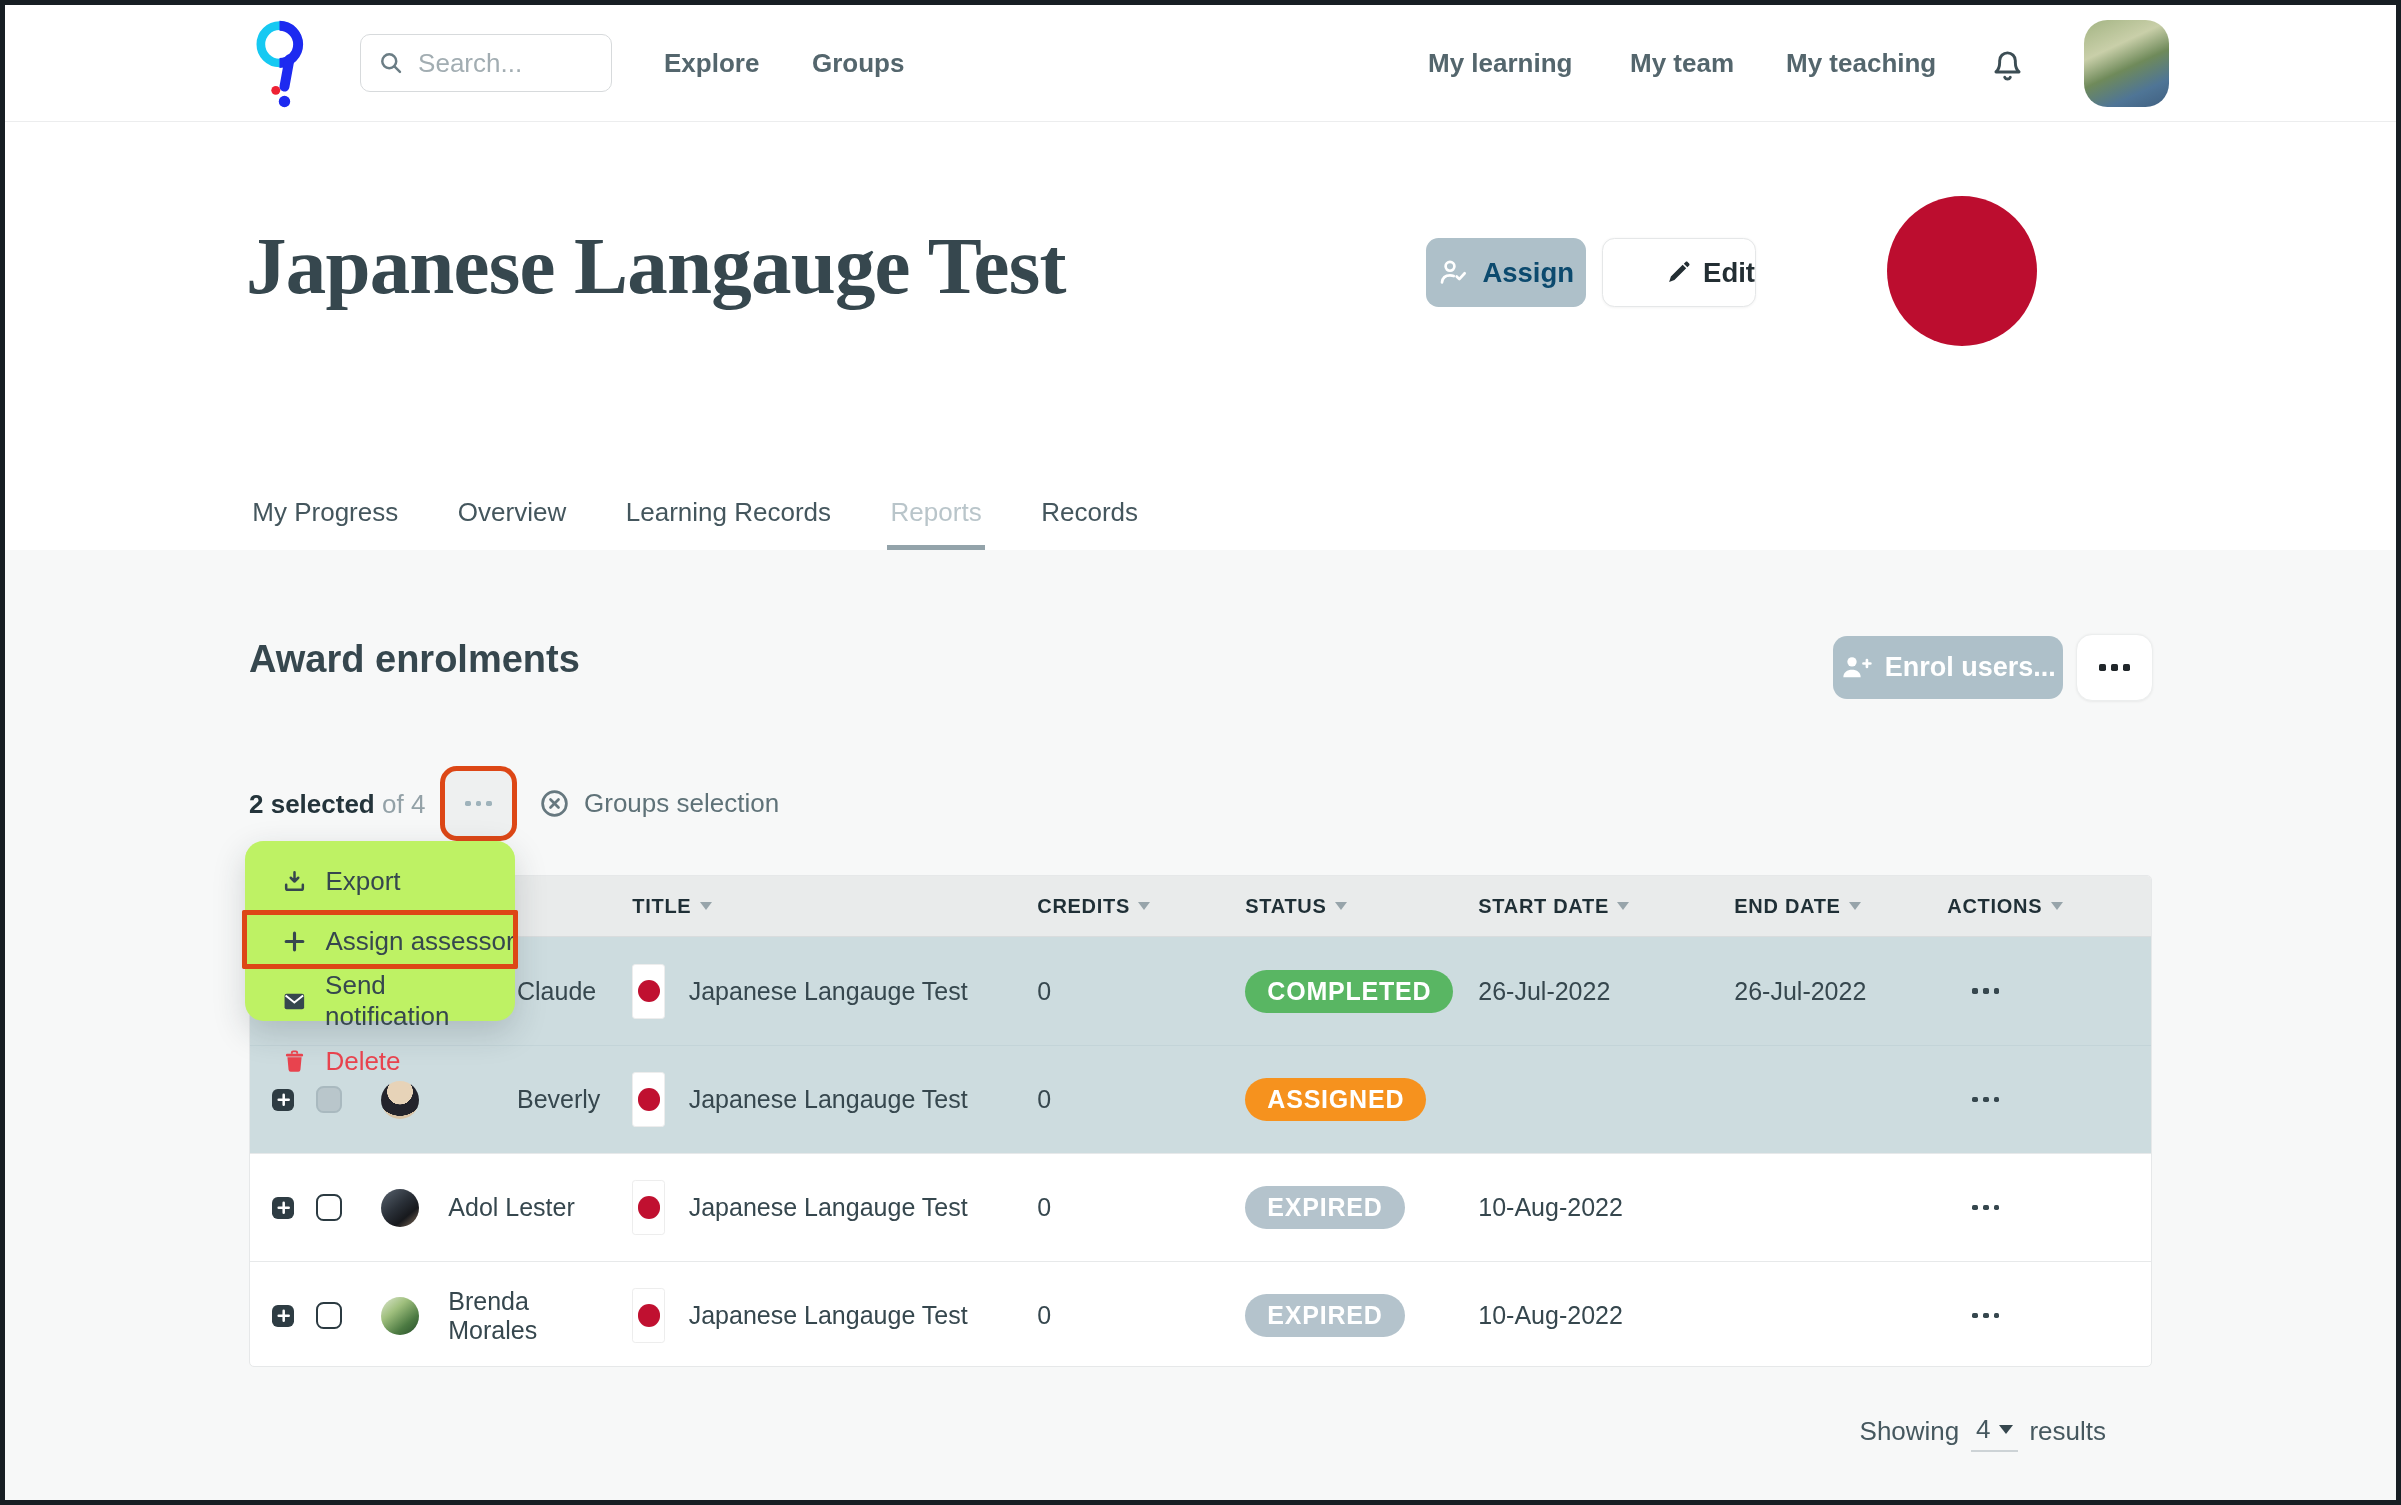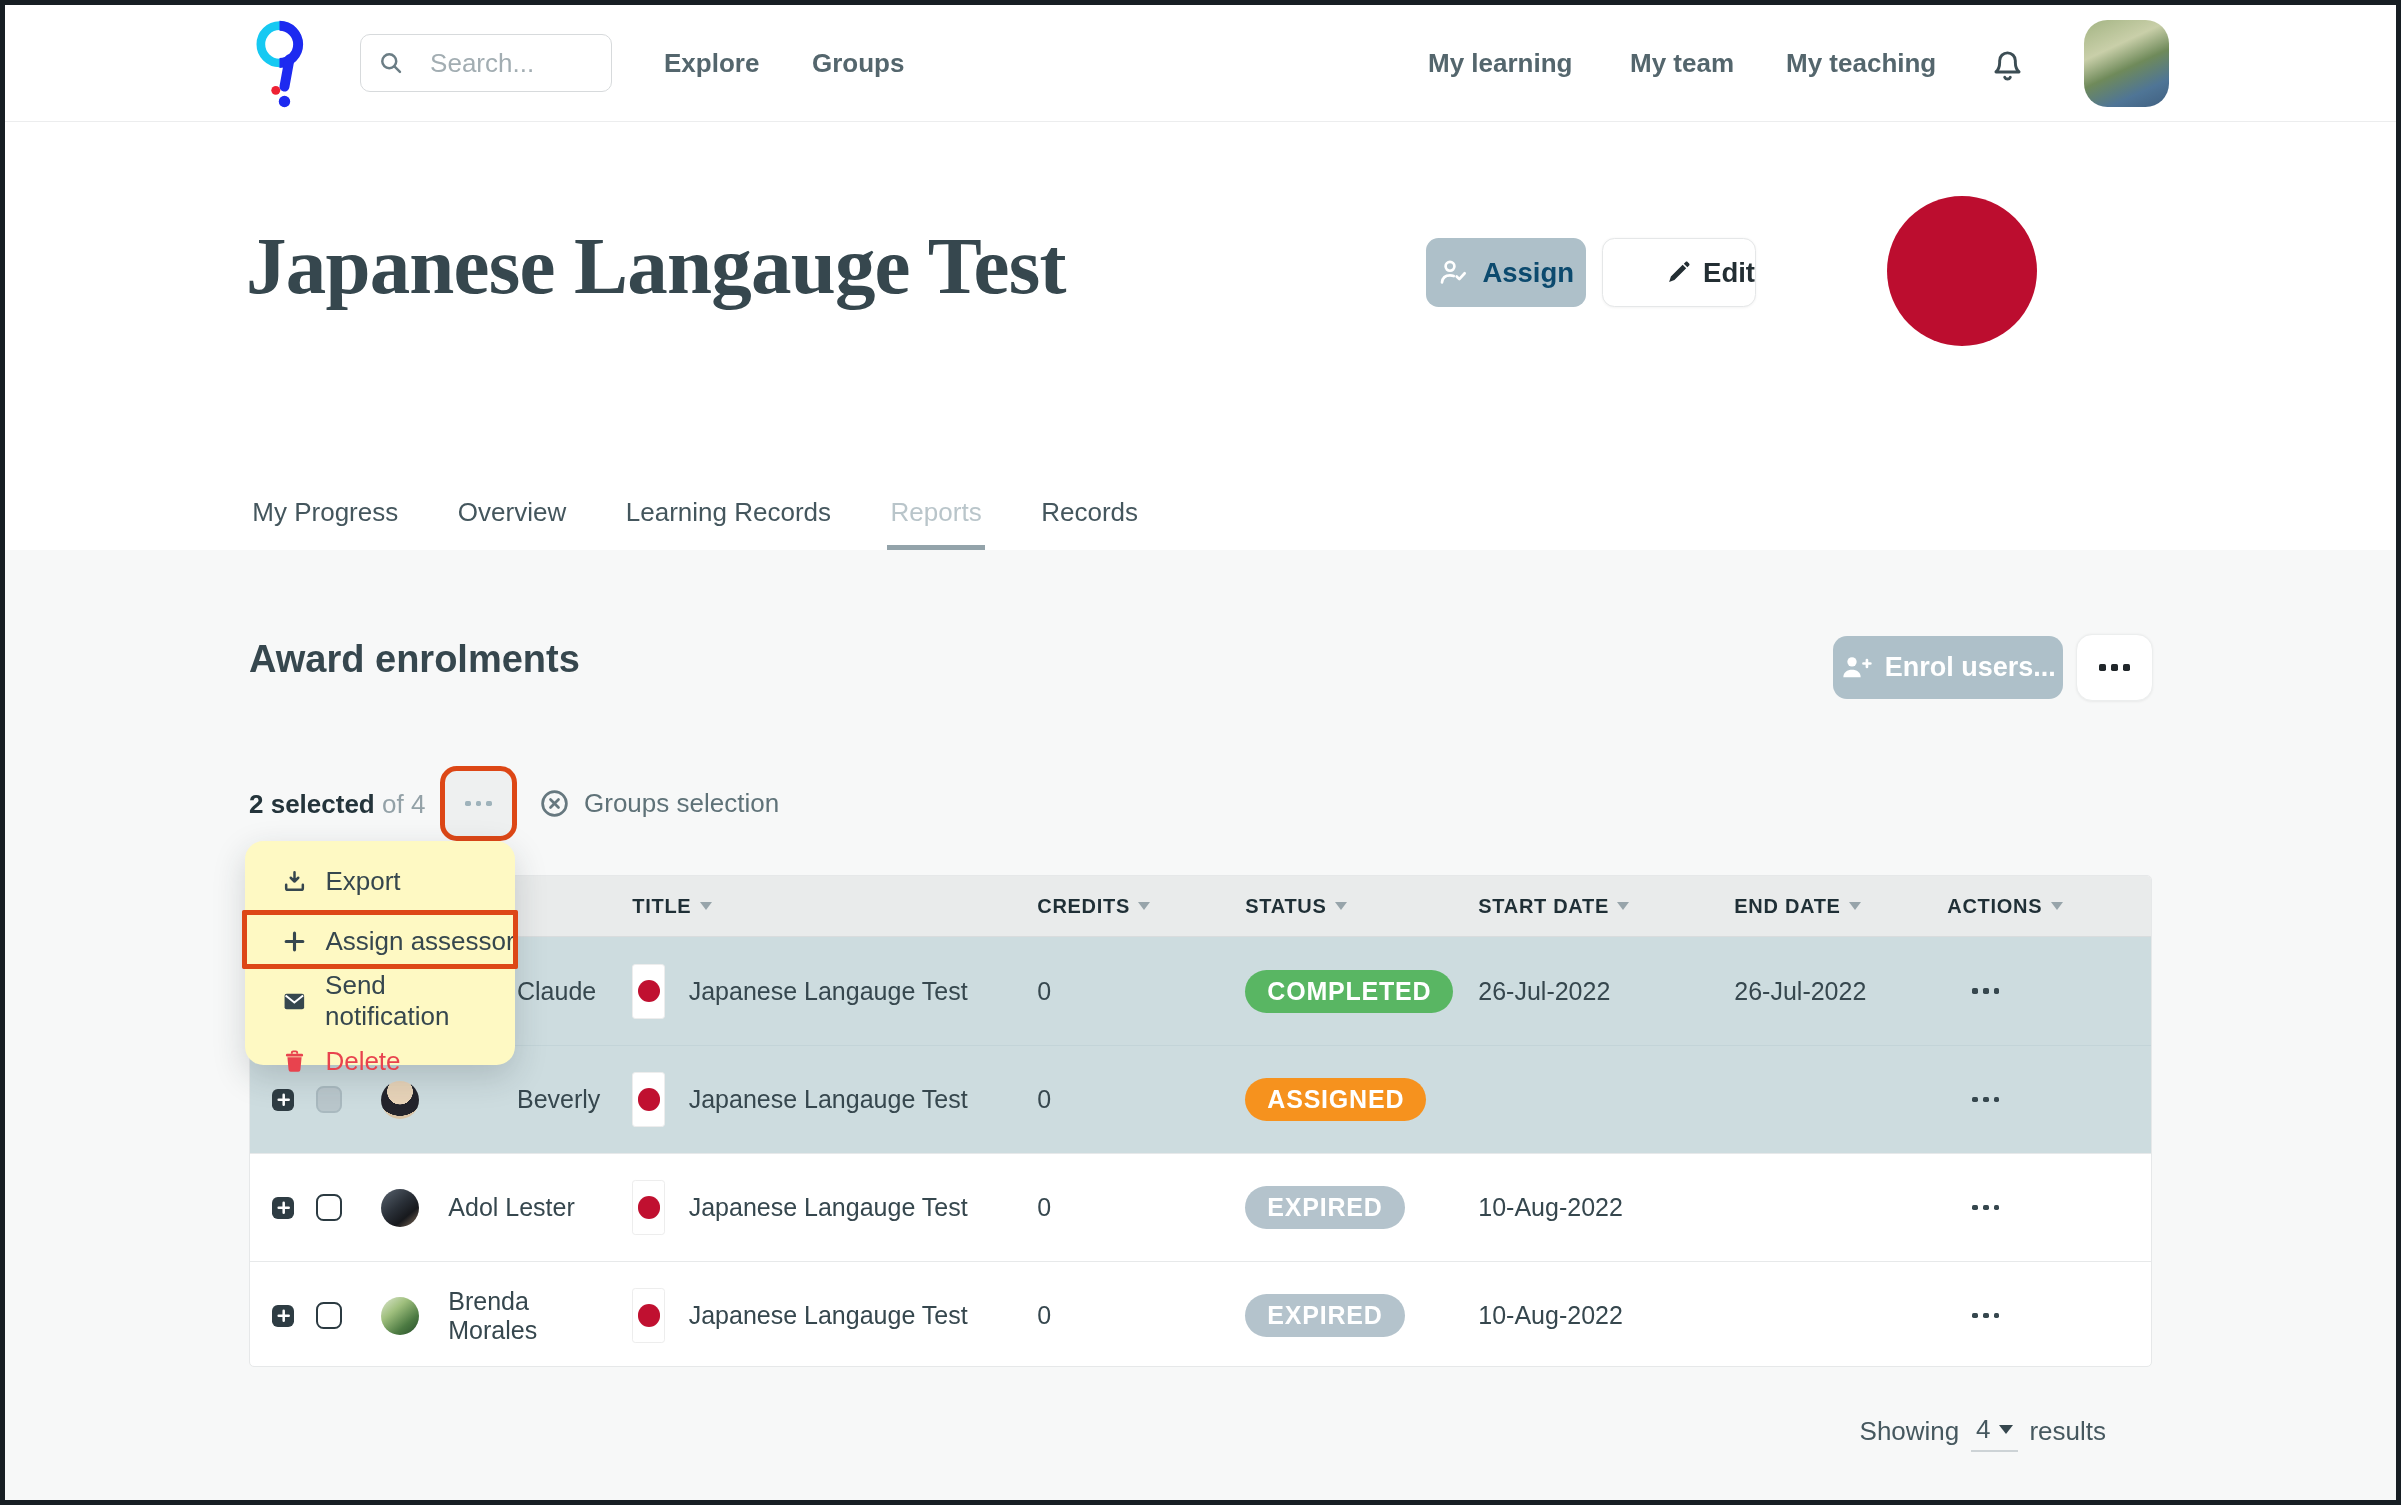--- a/index.html
+++ b/index.html
@@ -12,21 +12,21 @@
 
   
   .topnav{ position:absolute; left:0; top:0; width:100%; height:117px;
     background:#ffffff; border-bottom:0.8px solid #ecedee; z-index:10; }
   .logo{ position:absolute; left:247px; top:11.7px; width:55px; height:92px; }
   .searchbox{ position:absolute; left:355px; top:29px; width:252px; height:58px;
     border:1.7px solid #d7dadc; border-radius:10px; background:#fff;
     display:flex; align-items:center; padding-left:16.7px; gap:13.4px; }
   .searchbox svg{ flex:0 0 auto; }
   .searchbox input{ border:none; outline:none; width:159px; font-size:26px;
-    color:#0c4a6e; font-family:"Liberation Sans", sans-serif; background:transparent;margin-left:12px; }
+    color:#0c4a6e; font-family:"Liberation Sans", sans-serif; background:transparent; }
   .searchbox input::placeholder{ color:#a2adb2; }
   .navlink{ position:absolute; top:0; height:84px; line-height:117px;
     font-size:26px; font-weight:600; color:#54666d; cursor:pointer; }
   .bell{ position:absolute; left:1984px; top:40px; width:37px; height:40px; }
   .nav-avatar{ position:absolute; left:2079px; top:15px; width:85px; height:87px;
     border-radius:23.4px;
     background:linear-gradient(155deg,#a3b483 0%,#c9cfa9 32%,#6f8a5a 54%,#4f7596 78%,#3f5f80 100%); }
 
   
   .hero{ position:absolute; left:0; top:117px; width:100%; height:428px; background:#ffffff; }
@@ -94,21 +94,21 @@
     color:#fff; font-size:25px; font-weight:700; letter-spacing:0.8px; }
   .actions-cell{ padding-left:33px !important; color:#2b3940; cursor:pointer; }
 
   .t-footer{ position:absolute; right:290px; top:862px; font-size:26px; color:#46585f;
     display:flex; align-items:center; gap:11.7px; }
   .t-footer .count-wrap{ display:flex; align-items:center; gap:8.3px; padding:1.7px 5px 5px 5px;
     border-bottom:2.5px solid #cdd3d6; cursor:pointer; }
   .t-footer .caret{ border-left-width:7.5px; border-right-width:7.5px; border-top:9.2px solid #36474e; }
 
   
-  .menu{ position:absolute; left:240px; top:291px; width:270px; height:224px; background:#fef9c3;
+  .menu{ position:absolute; left:240px; top:291px; width:270px; height:180px; background:#bef264;
     border-radius:18.4px; box-shadow:0 11.7px 33px rgba(31,45,51,0.18); z-index:40; padding-top:10px; }
   .menu-item{ height:60px; display:flex; align-items:center; gap:18.4px; padding-left:37px;
     font-size:26px; font-weight:500; color:#36474e; cursor:pointer; }
   .menu-item.danger{ color:#e8434e; }
   .highlight-box{ position:absolute; left:237px; top:360px; width:276px; height:59px;
     border:5px solid #dd4716; border-radius:1.7px; z-index:45; pointer-events:none; }
 </style>
 </head>
 <body>
 

